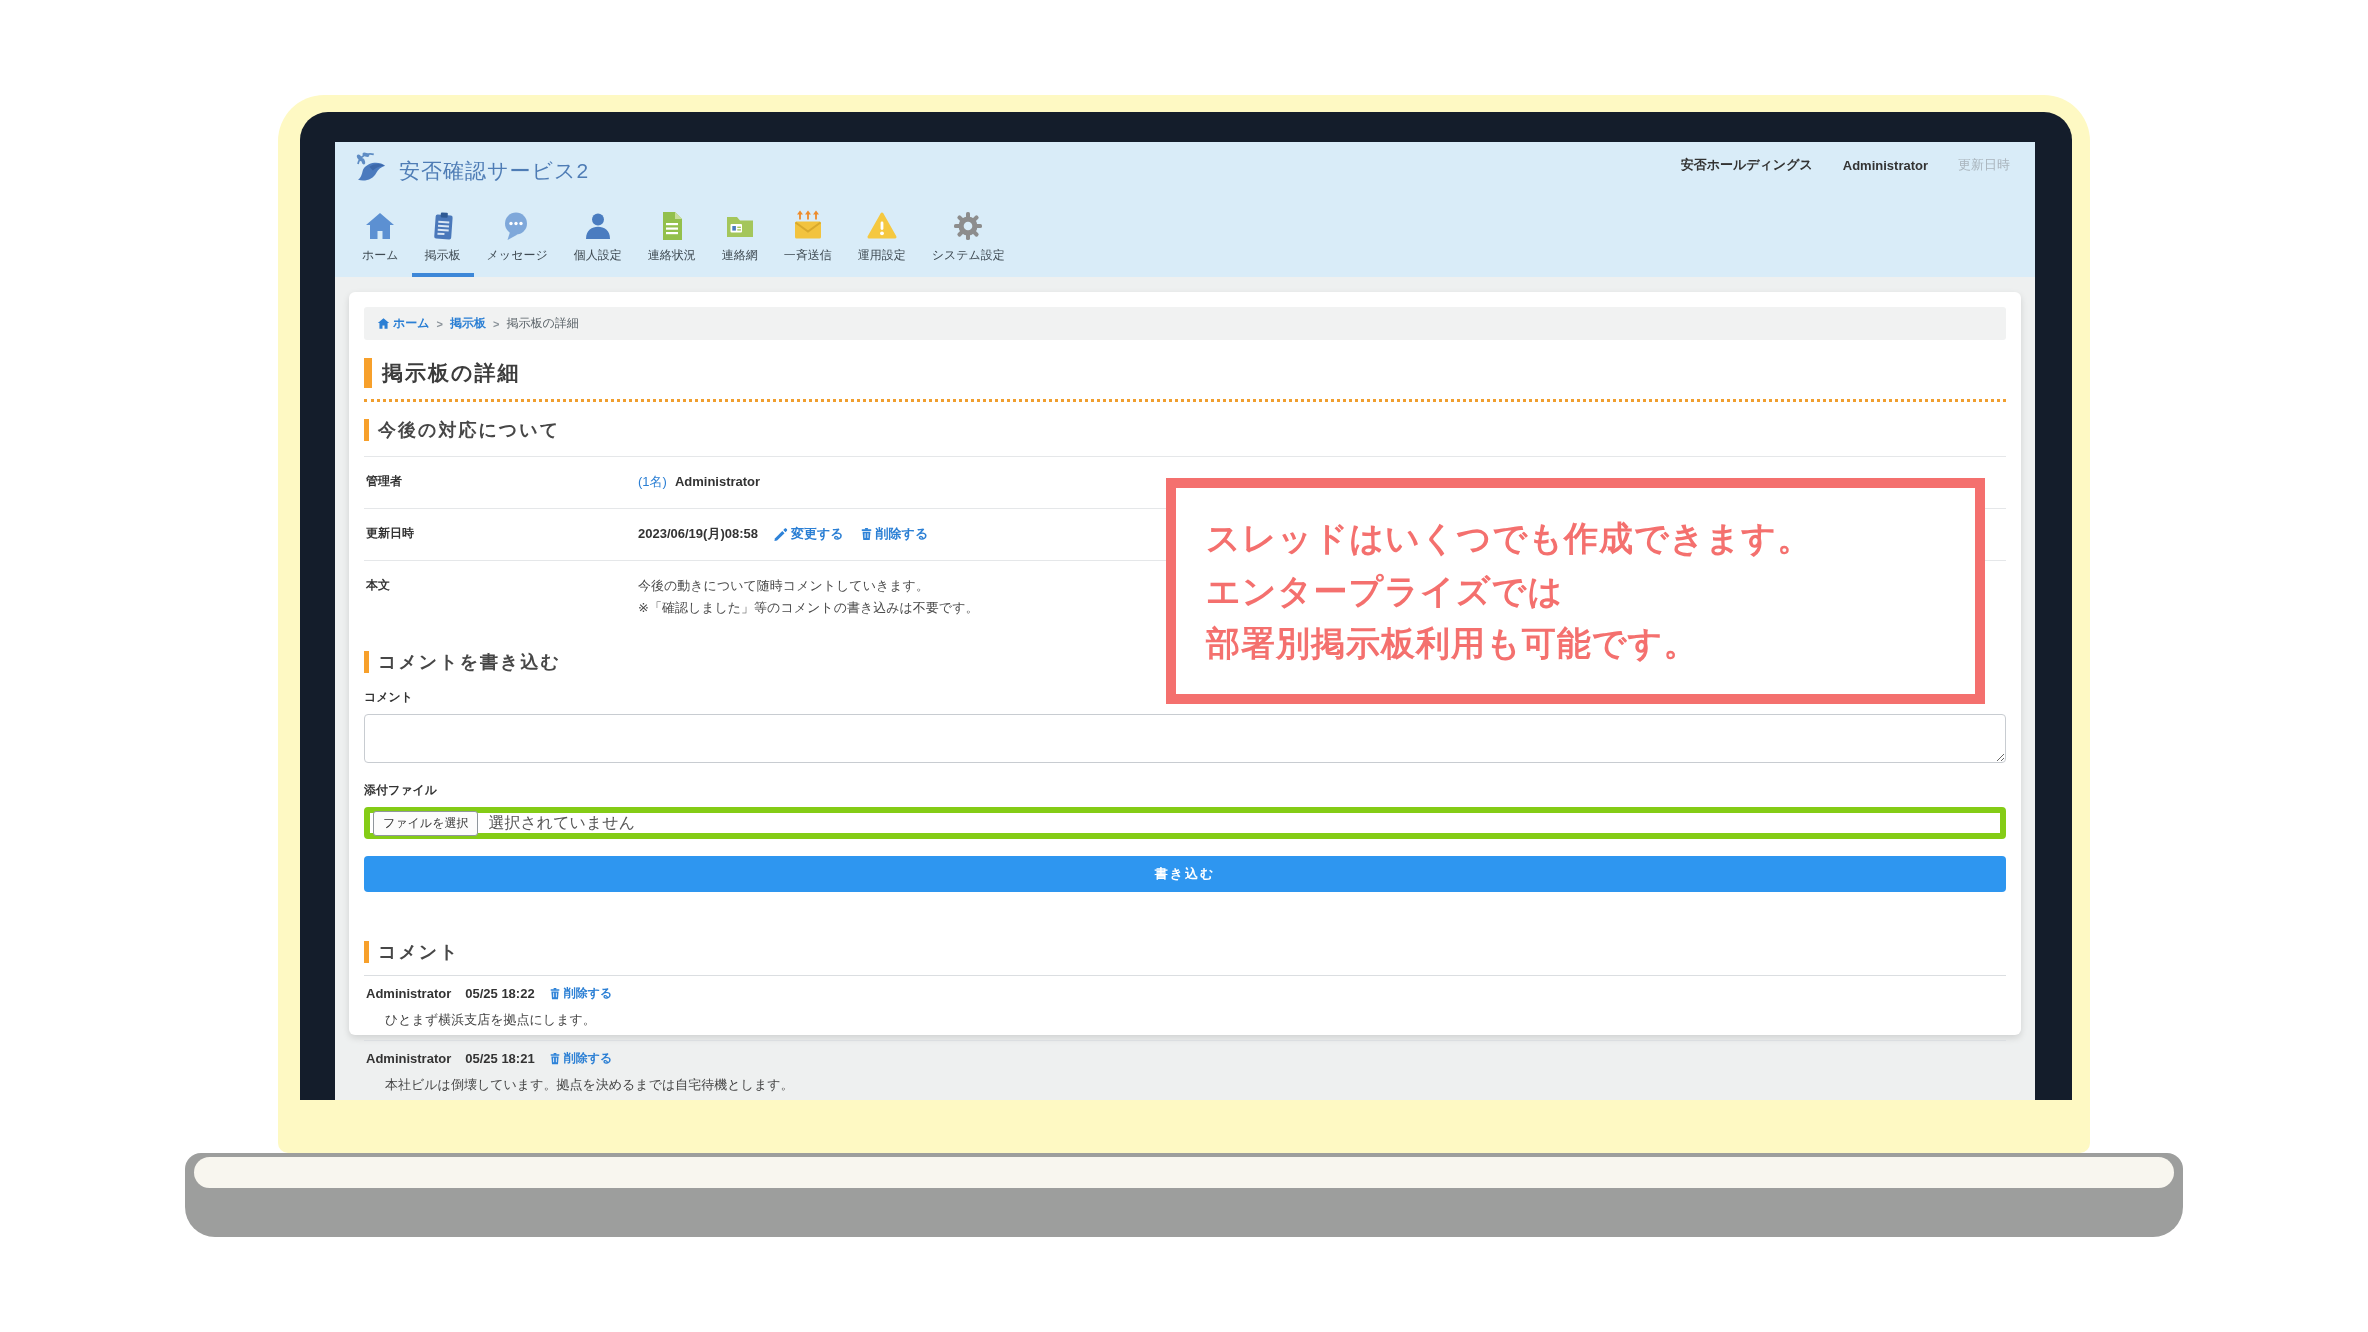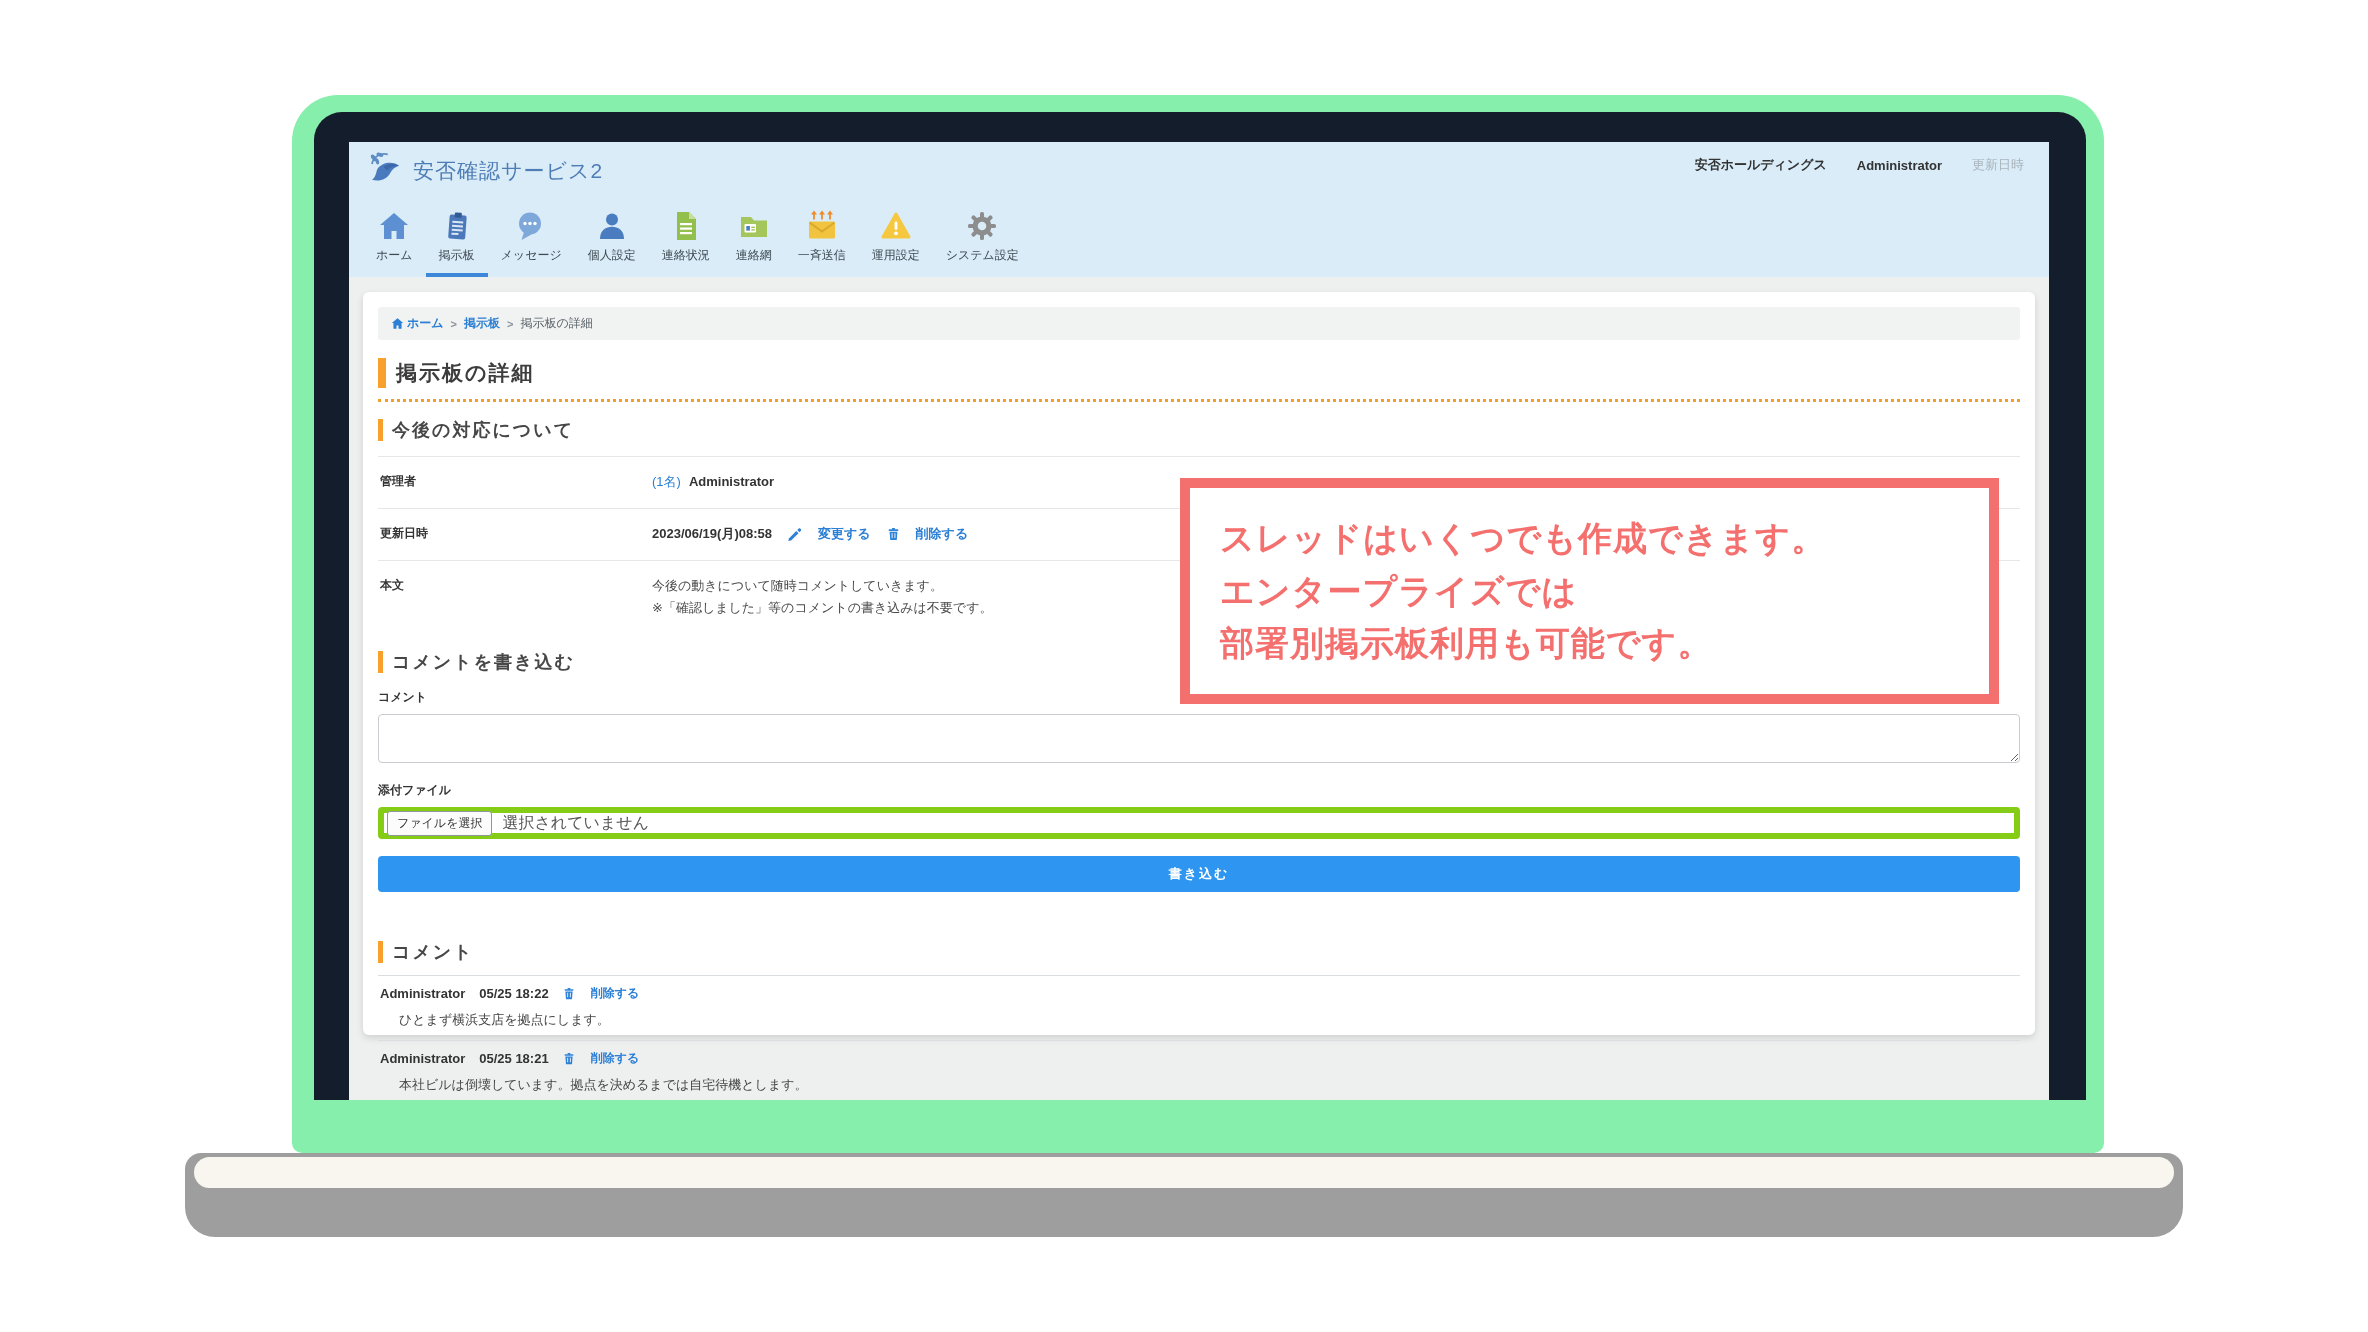--- a/index.html
+++ b/index.html
@@ -1,21 +1,21 @@
 <!DOCTYPE html>
 <html lang="ja"><head>
 <meta charset="utf-8">
 <style>
   * { margin:0; padding:0; box-sizing:border-box; }
   html,body { width:2368px; height:1332px; background:#ffffff;
     font-family:"Liberation Sans","DejaVu Sans",sans-serif; }
 
   
-  .laptop-shell { position:absolute; left:292px; top:95px; width:1812px; height:1058px;
-    background:#86efac; border-radius:46px 46px 10px 10px; }
+  .laptop-shell { position:absolute; left:278px; top:95px; width:1812px; height:1058px;
+    background:#fef9c3; border-radius:46px 46px 10px 10px; }
   .laptop-screen { position:absolute; left:22px; top:17px; right:18px; bottom:53px;
     background:#141d2b; border-radius:28px 28px 0 0; }
   .laptop-base { position:absolute; left:185px; top:1153px; width:1998px; height:84px;
     background:#9d9e9d; border-radius:16px 16px 30px 30px; }
   .laptop-base-notch { position:absolute; left:9px; right:9px; top:4px; height:31px;
     background:#f8f6ef; border-radius:16px; }
 
   
   .page { position:absolute; left:35px; top:30px; width:1700px; height:958px;
     background:#eef0f0; overflow:hidden; }
@@ -53,21 +53,21 @@
   .accent-bar-sm { width:5px; height:22px; background:#f7a02b; }
   .section-title { font-size:18px; color:#474747; letter-spacing:2px; }
 
   .detail-table { margin-top:14px; }
   .detail-row { display:flex; border-top:1px solid #e5e7e9; padding:14px 2px; }
   .detail-label { width:272px; font-size:12px; font-weight:bold; color:#333; padding-top:2px; }
   .detail-value { font-size:13px; color:#4a4a4a; line-height:1.75; }
   .count-blue { color:#2b7fd4; margin-right:8px; }
   .inline-links { display:flex; gap:16px; align-items:center; }
   .date-text { color:#333; font-weight:bold; }
-  .link-blue { color:#2b7fd4; font-weight:bold; text-decoration:none; display:inline-flex; align-items:center; gap:16px; font-size:13px; cursor:pointer; }
+  .link-blue { color:#2b7fd4; font-weight:bold; text-decoration:none; display:inline-flex; align-items:center; gap:3px; font-size:13px; cursor:pointer; }
 
   .form-label { margin-top:15px; font-size:12px; font-weight:bold; color:#333; }
   .comment-textarea { margin-top:8px; width:100%; height:49px; border:1px solid #c8ccd1;
     border-radius:4px; resize:vertical; font-family:inherit; font-size:13px; padding:6px 8px; background:#fff; }
   .file-box { margin-top:8px; border:6px solid #84cc16; border-radius:4px; height:32px;
     display:flex; align-items:center; gap:10px; padding:0 3px; background:#fff; }
   .file-btn { border:1px solid #8f969c; border-radius:3px; background:#fcfcfc;
     font-size:12px; color:#333; padding:3px 9px; cursor:pointer; font-family:inherit; }
   .file-status { font-size:16px; color:#555; }
   .submit-btn { margin-top:17px; width:100%; height:36px; background:#2e96f0; border:none;

